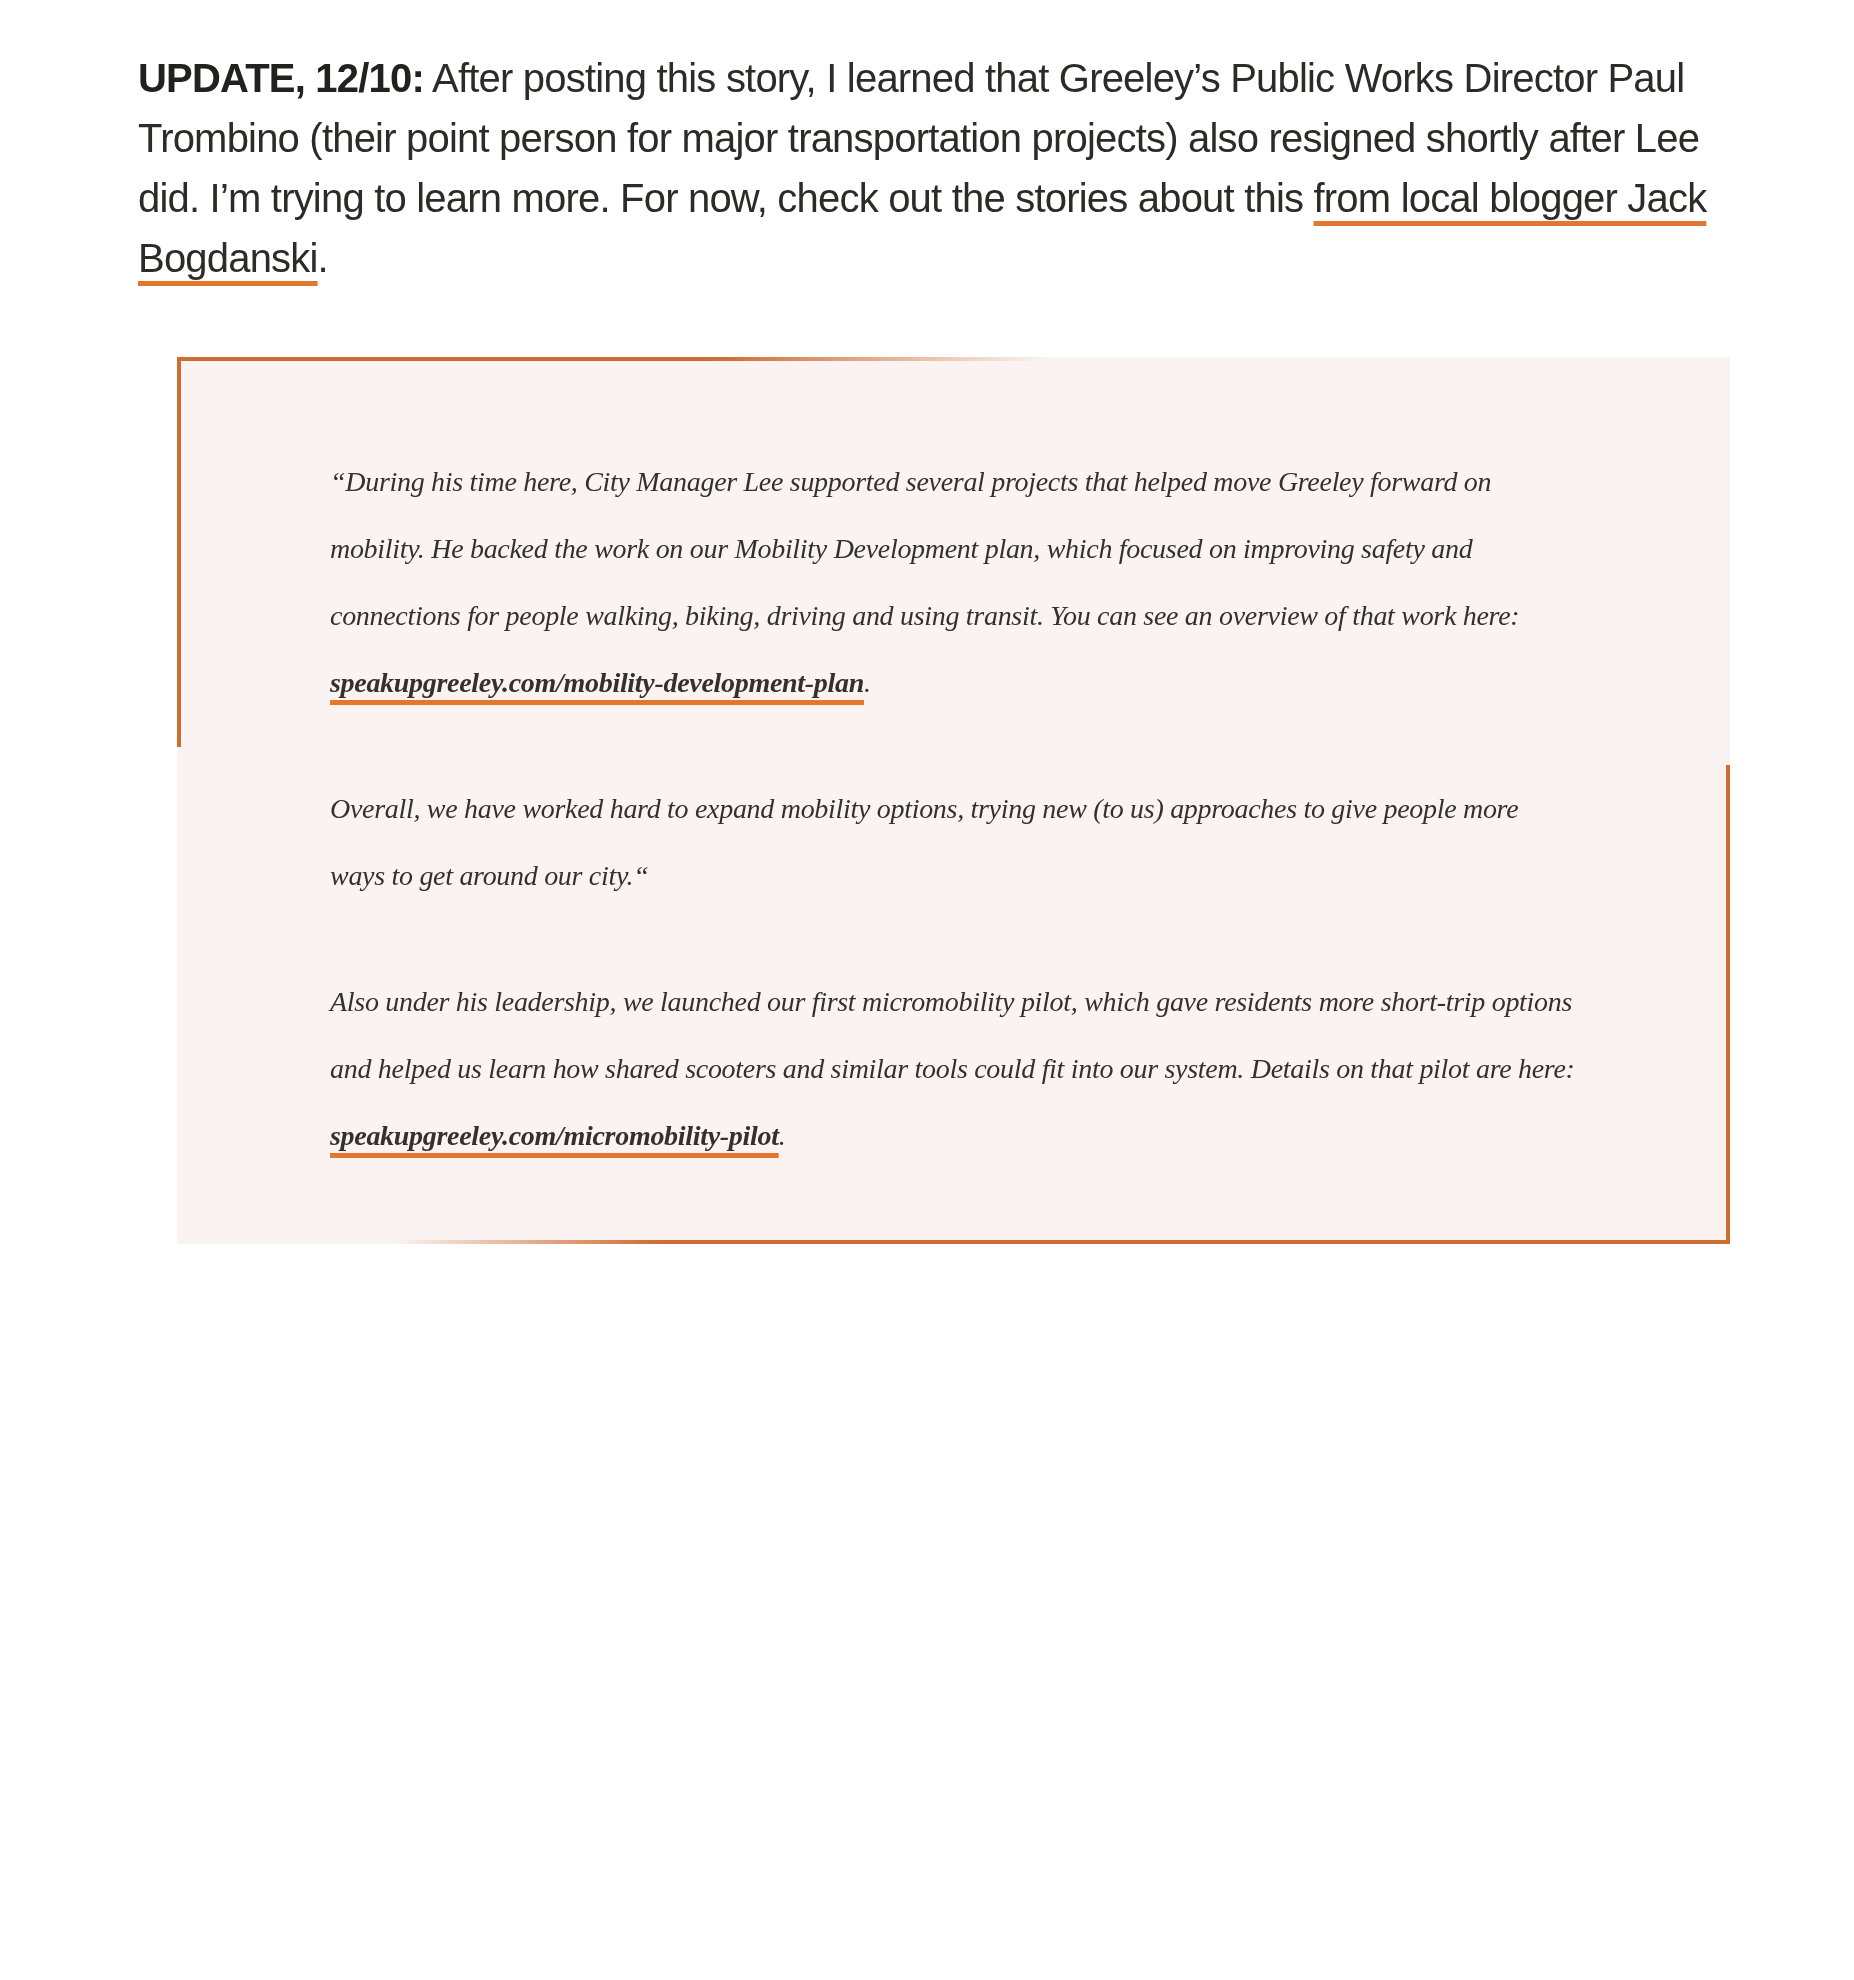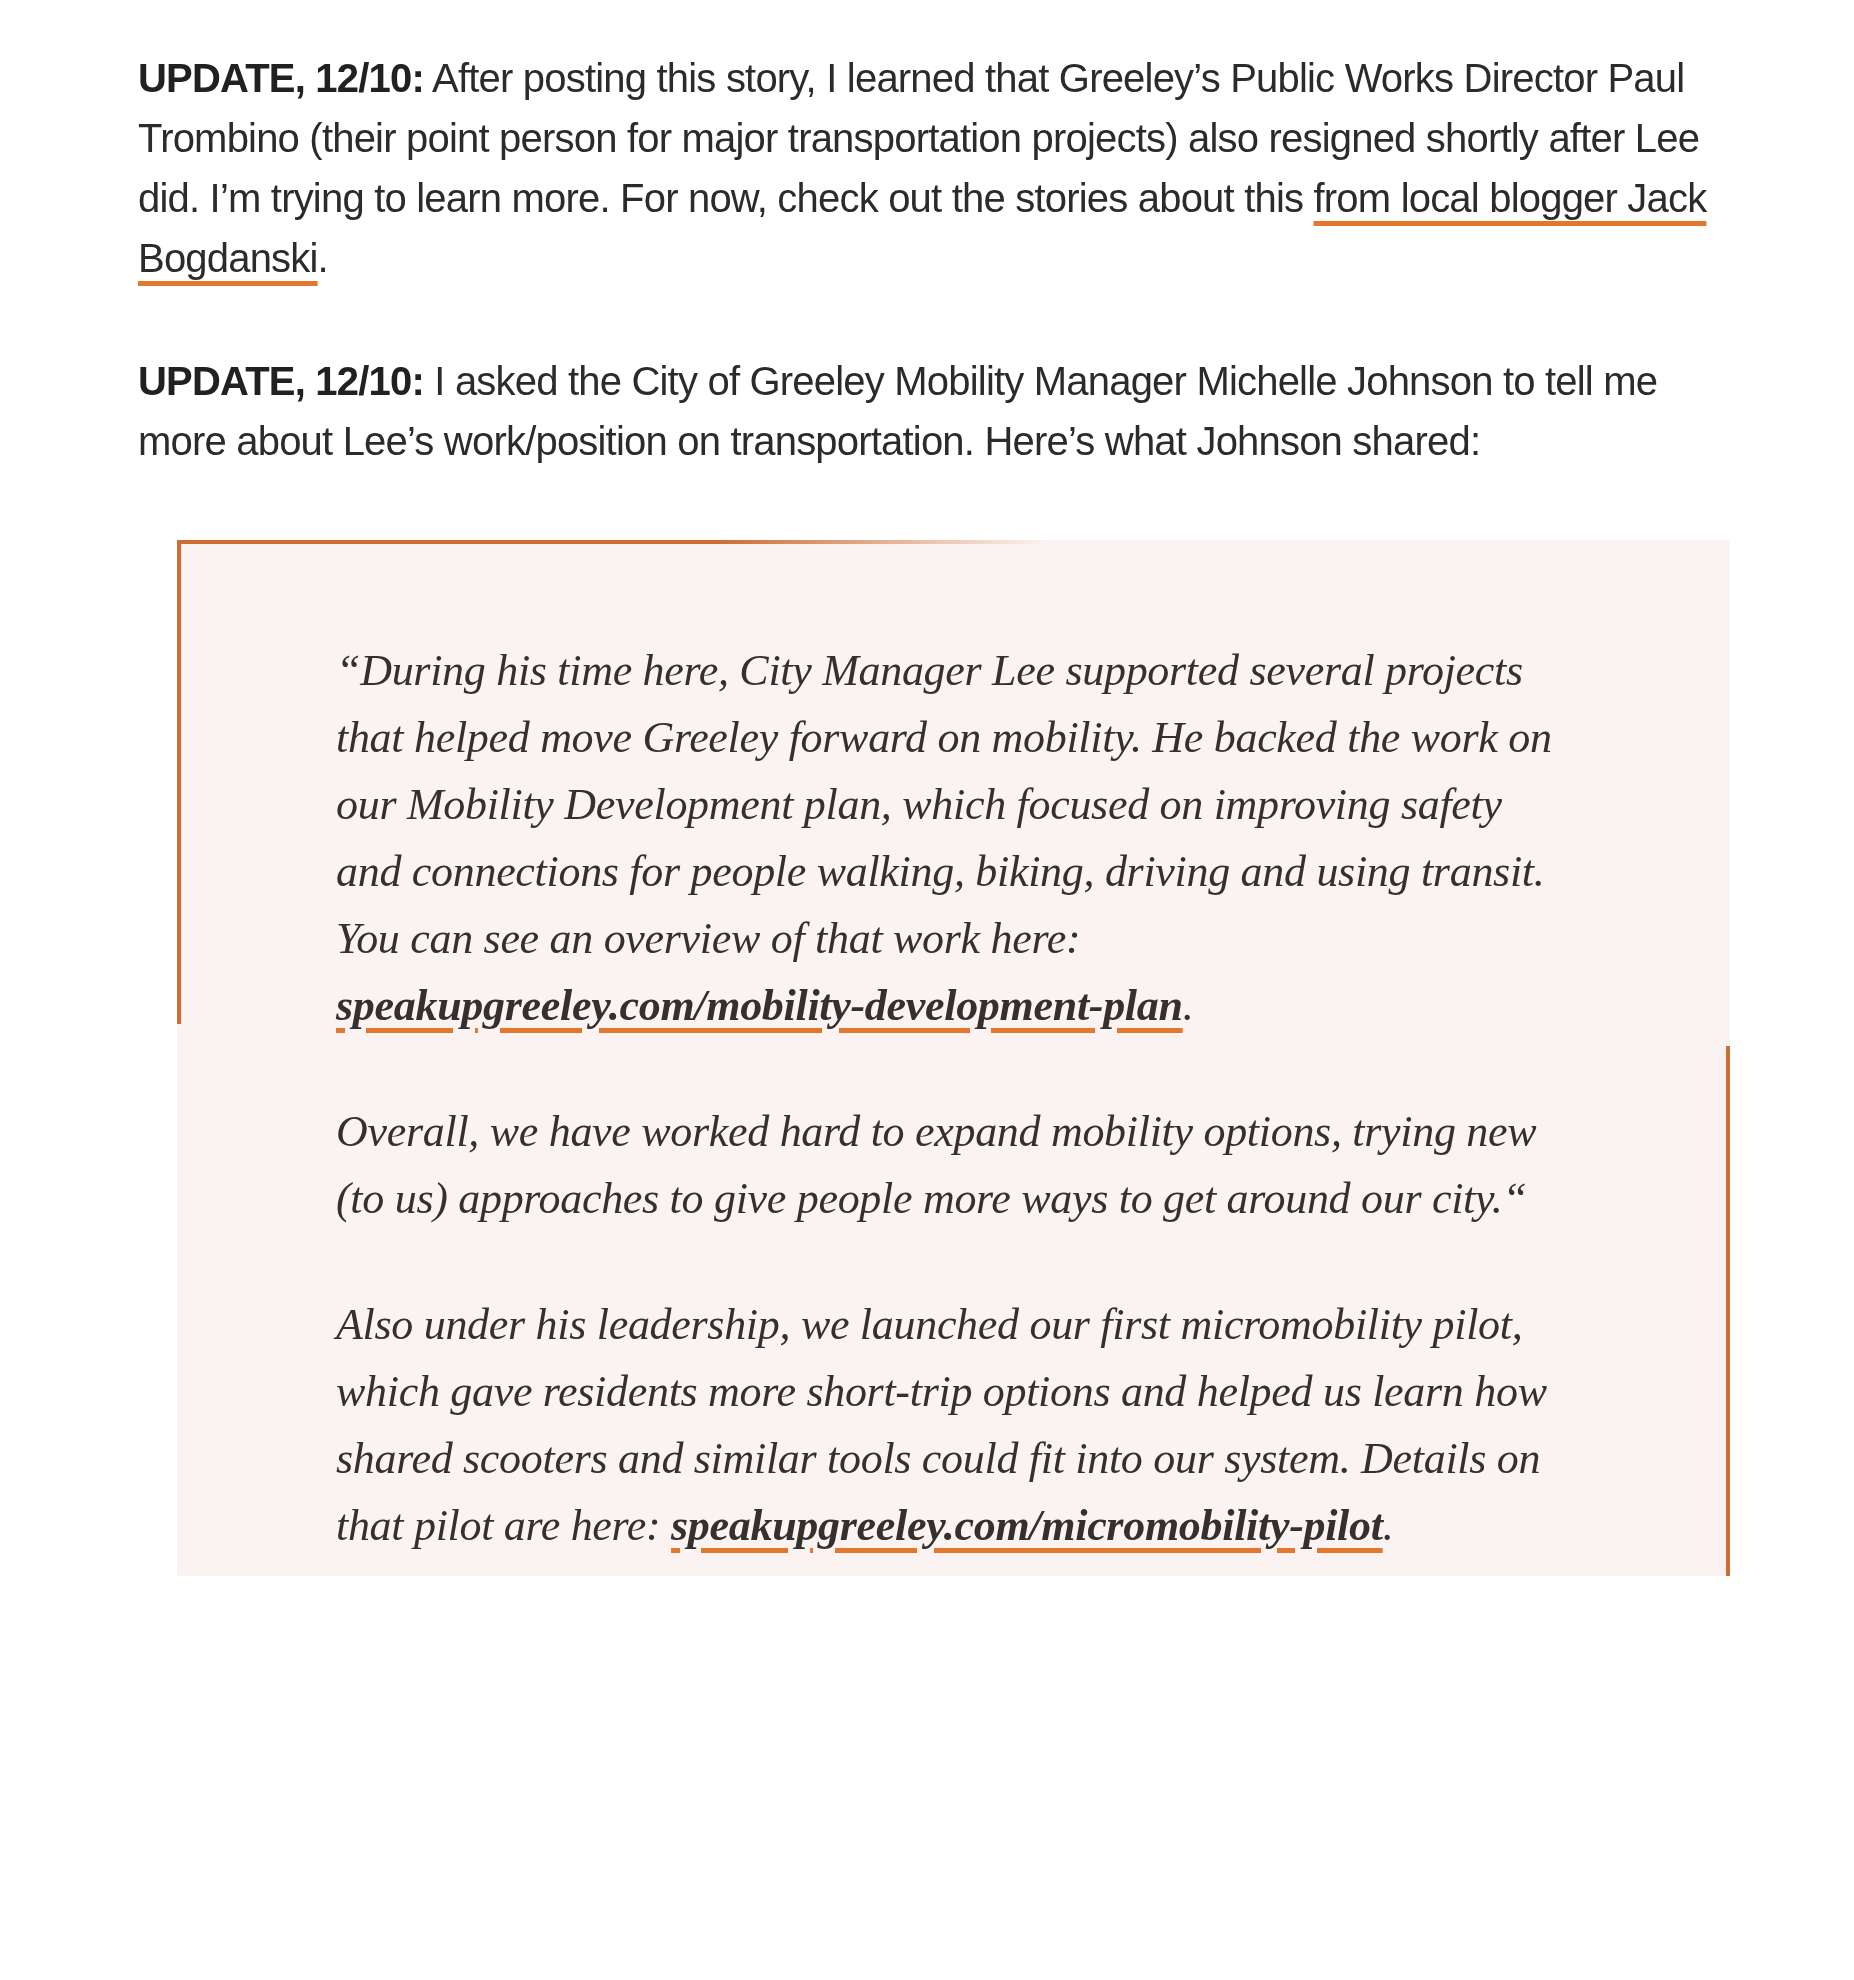--- a/index.html
+++ b/index.html
@@ -46,24 +46,24 @@
     background: linear-gradient(to right, #cd6d32 0%, #cd6d32 62%, rgba(205,109,50,0) 100%);
   }
   .qb-left { top: 0; left: 0; width: 4px; height: 44%; background: #cd6d32; }
   .qb-right { bottom: 0; right: 0; width: 4px; height: 54%; background: #cd6d32; }
   .qb-bottom {
     bottom: 0; right: 0; height: 4px; width: 86%;
     background: linear-gradient(to left, #cd6d32 0%, #cd6d32 80%, rgba(205,109,50,0) 100%);
   }
   blockquote.quote-text { margin: 0; padding: 0; }
   .quote-text p {
-    margin: 10px;
+    margin: 4px;
     font-family: "Liberation Serif", "DejaVu Serif", serif;
     font-style: italic;
-    font-size: 44px;
+    font-size: 28px;
     line-height: 67px;
     letter-spacing: -0.3px;
     color: #33302e;
   }
   .quote-text p + p { margin-top: 59px; }
   .quote-link {
     font-weight: 700;
     color: inherit;
     cursor: pointer;
     text-decoration: underline;
@@ -72,21 +72,20 @@
     text-underline-offset: 8px;
   }
 </style>
 </head>
 <body>
 
 <div class="page">
 
   <p class="body-para"><strong>UPDATE, 12/10:</strong><span> After posting this story, I learned that Greeley’s Public Works Director Paul Trombino (their point person for major transportation projects) also resigned shortly after Lee did. I’m trying to learn more. For now, check out the stories about this </span><a class="link">from local blogger Jack Bogdanski</a><span>.</span></p>
 
-  <p class="body-para"><strong>UPDATE, 12/10:</strong><span> I asked the City of Greeley Mobility Manager Michelle Johnson to tell me more about Lee’s work/position on transportation. Here’s what Johnson shared:</span></p>
 
   <div class="quote-box">
     <div class="qborder qb-top"></div>
     <div class="qborder qb-left"></div>
     <div class="qborder qb-right"></div>
     <div class="qborder qb-bottom"></div>
 
     <blockquote class="quote-text">
       <p><span>“During his time here, City Manager Lee supported several projects that helped move Greeley forward on mobility. He backed the work on our Mobility Development plan, which focused on improving safety and connections for people walking, biking, driving and using transit. You can see an overview of that work here: </span><a class="quote-link">speakupgreeley.com/mobility-development-plan</a><span>.</span></p>
 

